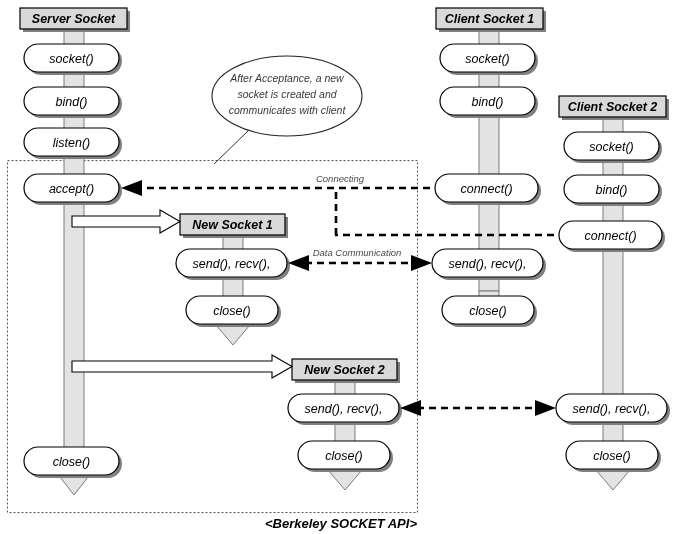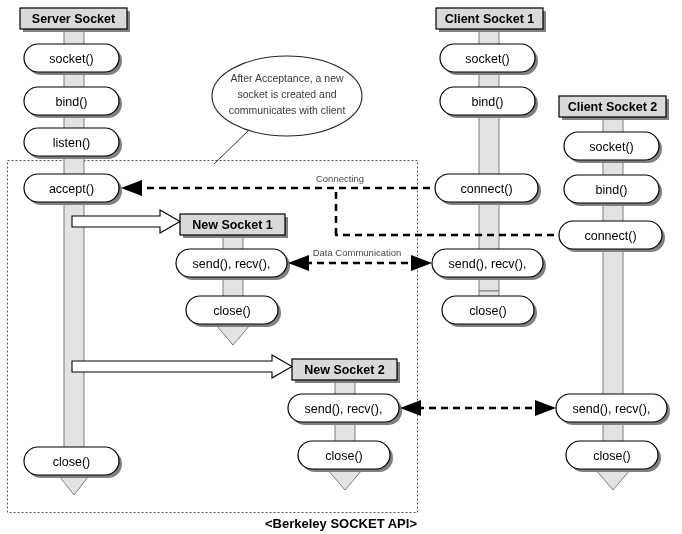--- a/index.html
+++ b/index.html
@@ -1,18 +1,18 @@
 <!DOCTYPE html>
 <html><head>
 <meta charset="utf-8">
 <style>
   html,body{margin:0;padding:0;background:#ffffff;}
   body{width:682px;height:534px;overflow:hidden;
        font-family:"Liberation Sans","DejaVu Sans",sans-serif;}
-  #stage{position:relative;width:602px;height:534px;}
+  #stage{position:relative;width:602px;height:534px;font-style:italic;}
   svg{display:block;}
   .lbl{font-family:"Liberation Sans","DejaVu Sans",sans-serif;font-size:12.5px;fill:#000;}
   .hdr{font-family:"Liberation Sans","DejaVu Sans",sans-serif;font-size:12.5px;font-weight:bold;fill:#000;}
   .note{font-family:"Liberation Sans","DejaVu Sans",sans-serif;font-size:10.5px;fill:#3a3a3a;}
   .annot{font-family:"Liberation Sans","DejaVu Sans",sans-serif;font-size:9.5px;fill:#4a4a4a;}
   .cap{font-family:"Liberation Sans","DejaVu Sans",sans-serif;font-size:13px;font-weight:bold;fill:#000;}
 </style>
 </head>
 <body>
 

